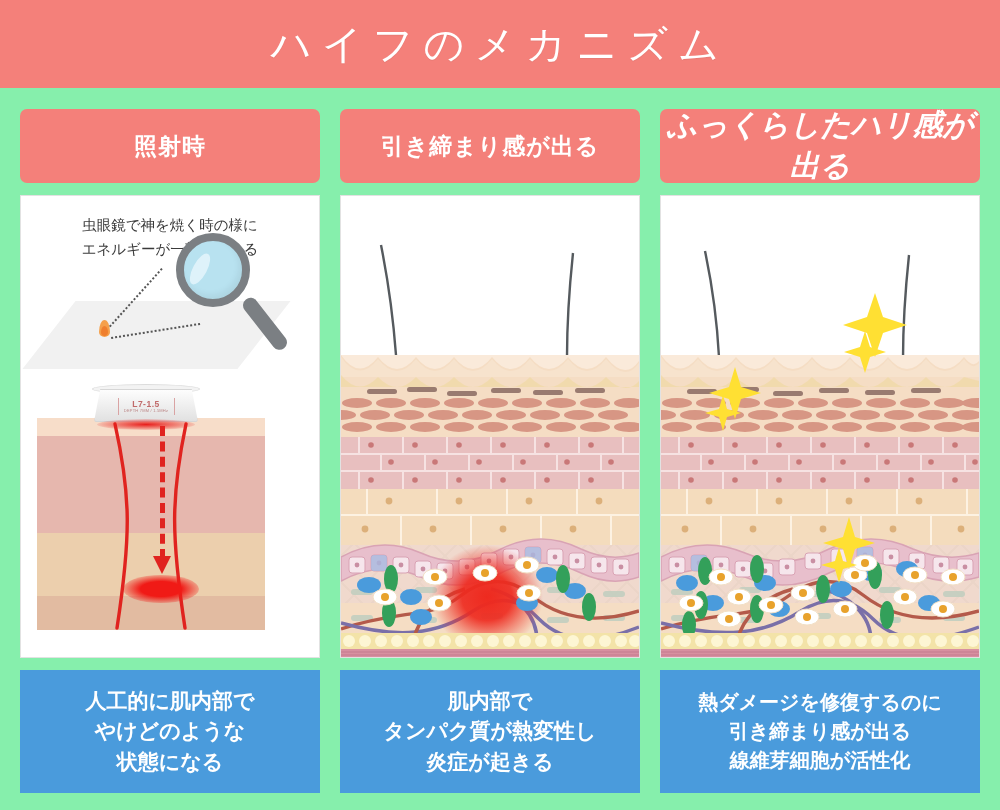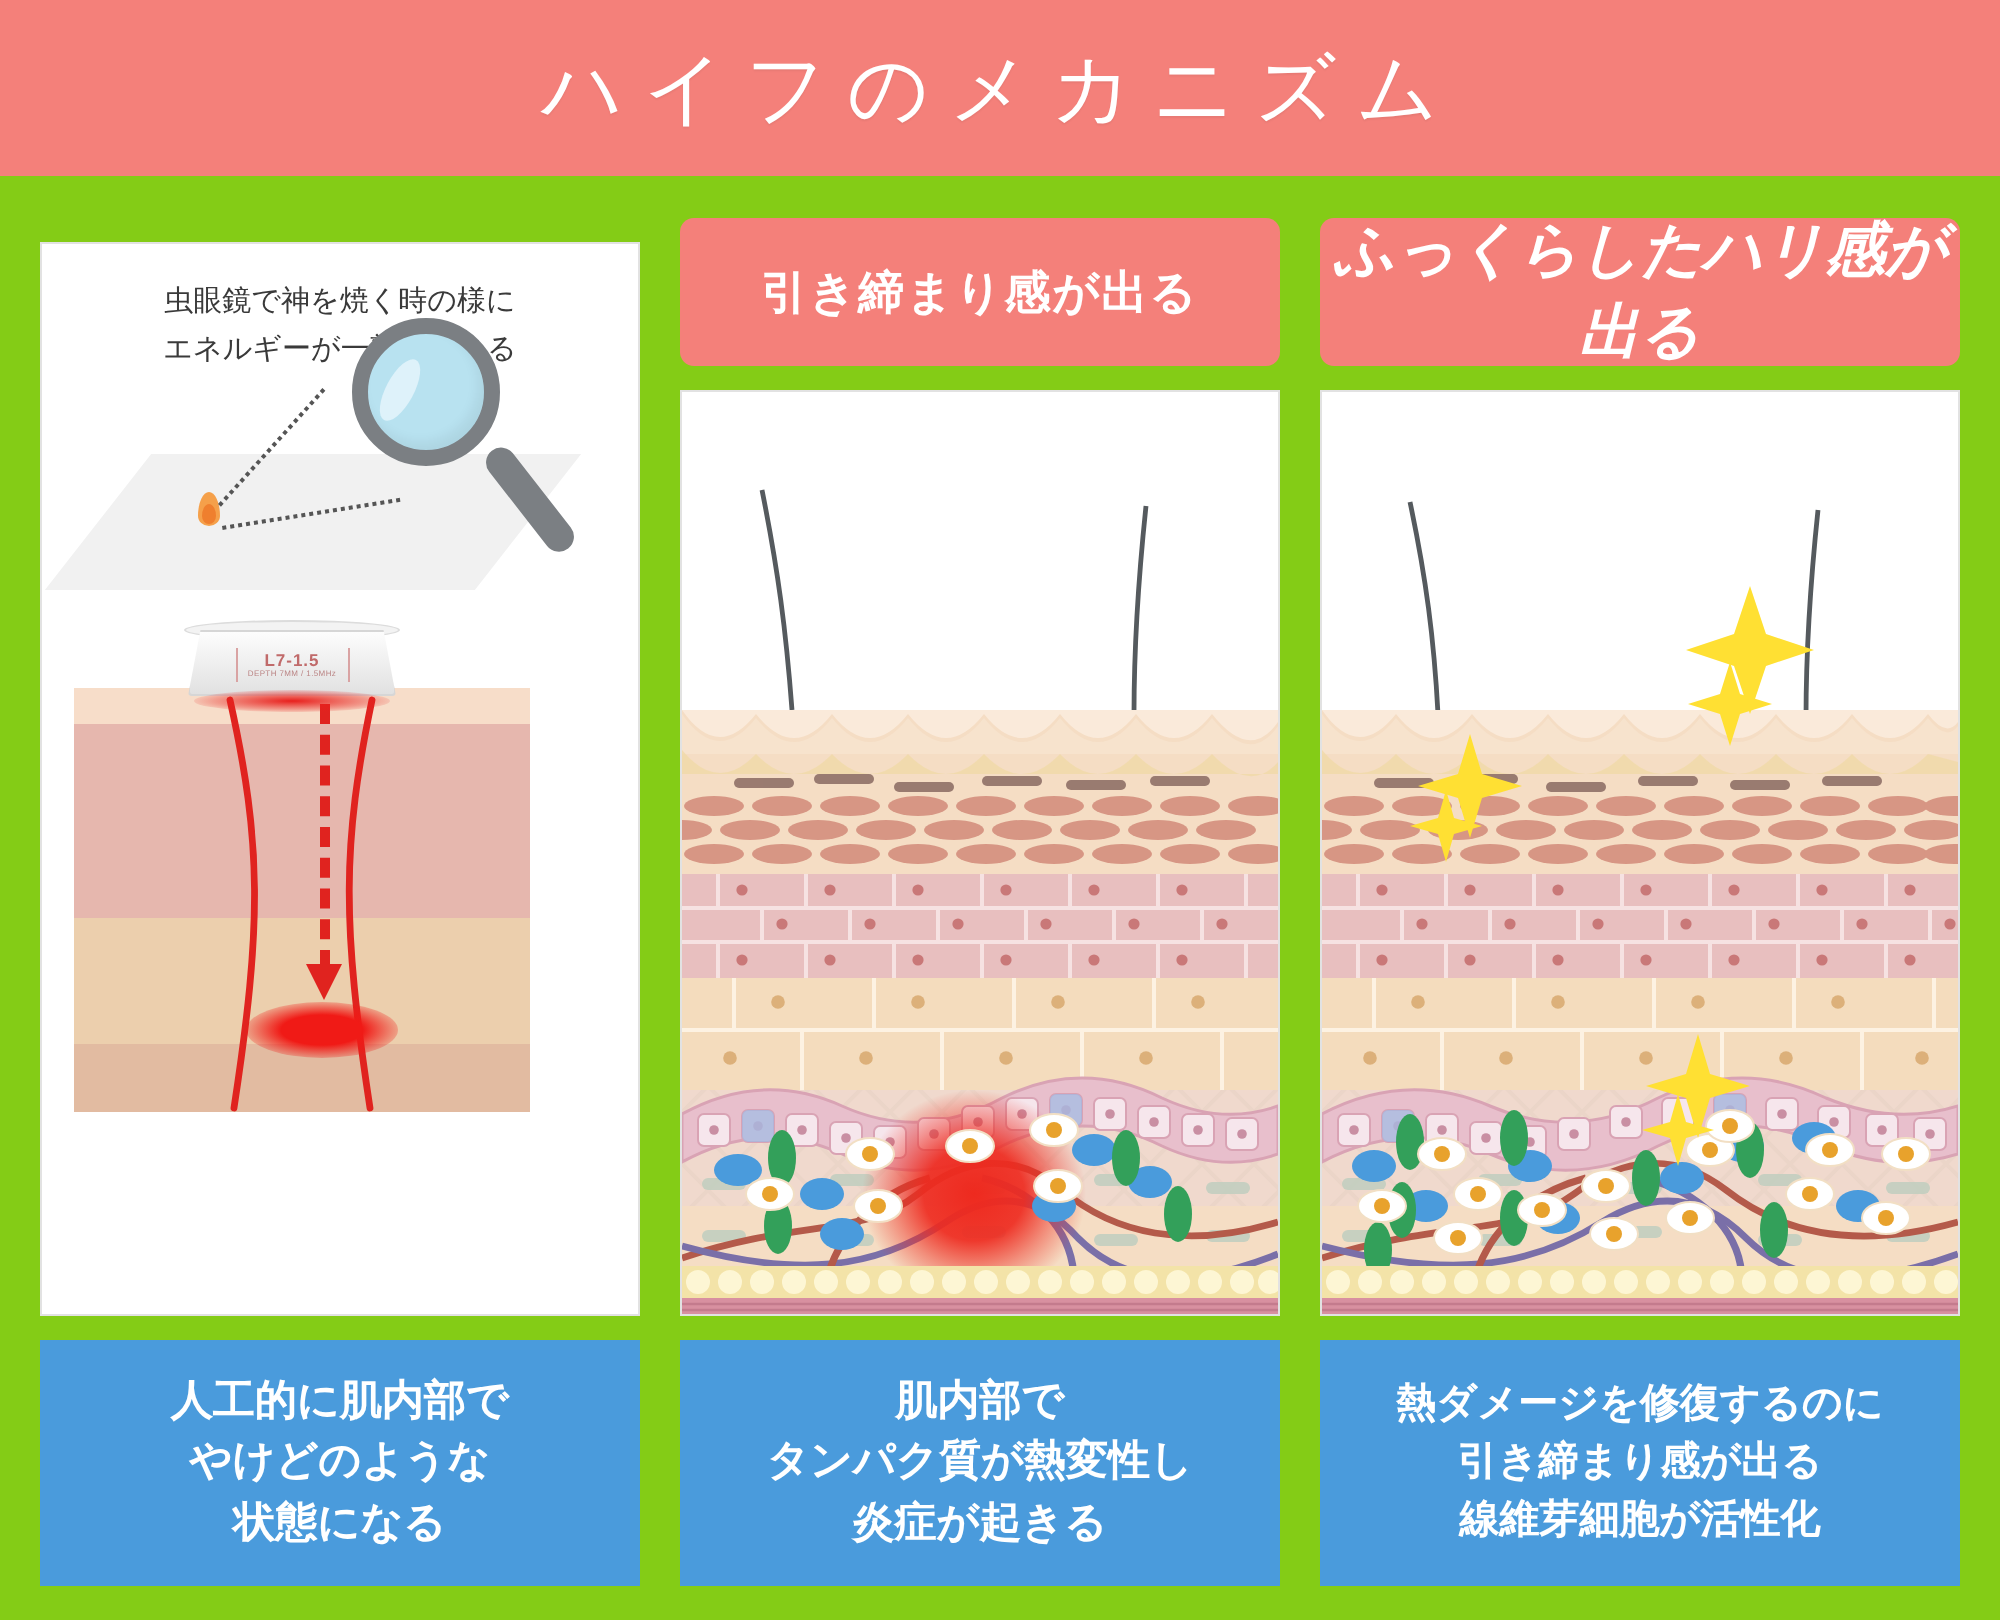--- a/index.html
+++ b/index.html
@@ -9,21 +9,21 @@
     height: 810px;
     background: #ffffff;
     font-family: "Liberation Sans", "DejaVu Sans", sans-serif;
     overflow: hidden;
   }
 
   .page {
     width: 1000px;
     height: 810px;
     position: relative;
-    background: #84cc16;
+    background: #86efac;
   }
 
   
   .title-bar {
     width: 1000px;
     height: 88px;
     background: #f4807a;
     display: flex;
     align-items: center;
     justify-content: center;
@@ -314,20 +314,21 @@
 <div class="page">
 
   <div class="title-bar">
     <div class="title-text">ハイフのメカニズム</div>
   </div>
 
   <div class="columns">
 
     <div class="column">
 
+      <div class="col-header">照射時</div>
 
       <div class="panel">
 
         <div class="p1-caption">
           <span>虫眼鏡で神を焼く時の様に</span>
           <span>エネルギーが一部に集まる</span>
         </div>
 
         <div class="p1-art">
           <div class="sheet"></div>

